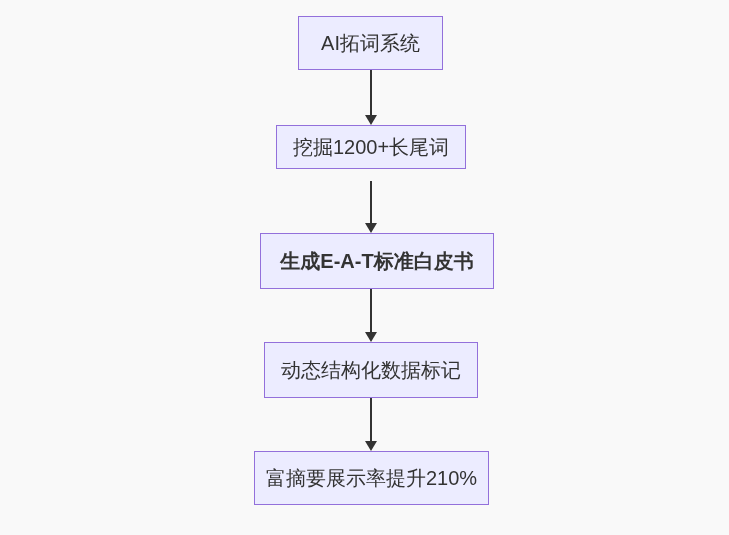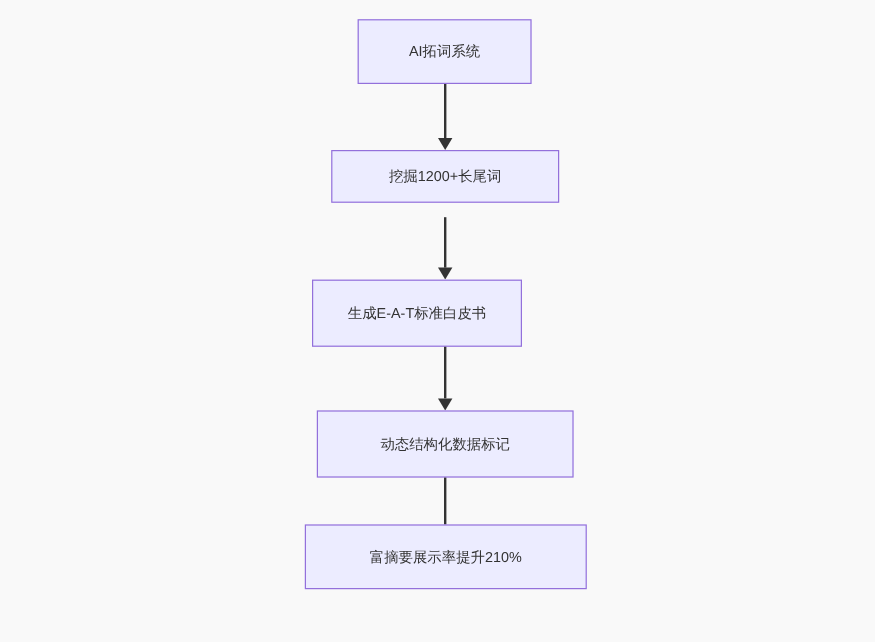--- a/index.html
+++ b/index.html
@@ -16,29 +16,29 @@
   }
   .node {
     position: absolute;
     box-sizing: border-box;
     background: var(--node-fill, #ececff);
     border: 1px solid var(--node-border, #9370db);
     display: flex;
     align-items: center;
     justify-content: center;
     color: var(--text, #333333);
-    font-size: 12px;
+    font-size: 20px;
     line-height: 1.2;
     white-space: nowrap;
   }
   .n1 { left: 298px; top: 16px;  width: 145px; height: 54px; }
   .n2 { left: 276px; top: 125px; width: 190px; height: 44px; }
-  .n3 { left: 260px; top: 233px; width: 175px; height: 56px; }
+  .n3 { left: 260px; top: 233px; width: 234px; height: 56px; font-weight: bold; }
   .n4 { left: 264px; top: 342px; width: 214px; height: 56px; }
-  .n5 { left: 254px; top: 437px; width: 235px; height: 54px; }
+  .n5 { left: 254px; top: 451px; width: 235px; height: 54px; }
   .arrow {
     position: absolute;
     width: 12px;
     display: flex;
     flex-direction: column;
     align-items: center;
   }
   .a1 { left: 365px; top: 70px;  height: 55px; }
   .a2 { left: 365px; top: 181px; height: 52px; }
   .a3 { left: 365px; top: 289px; height: 53px; }

